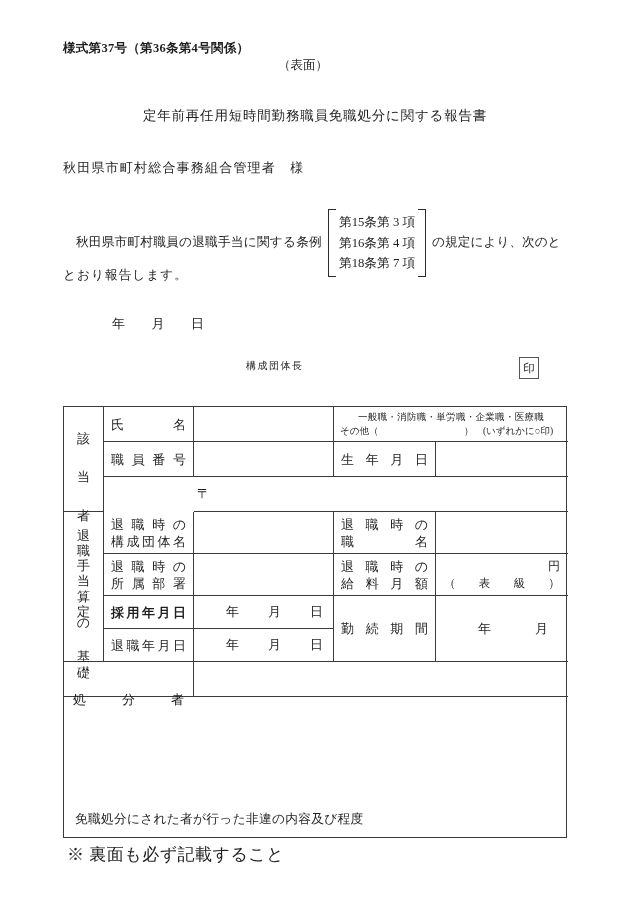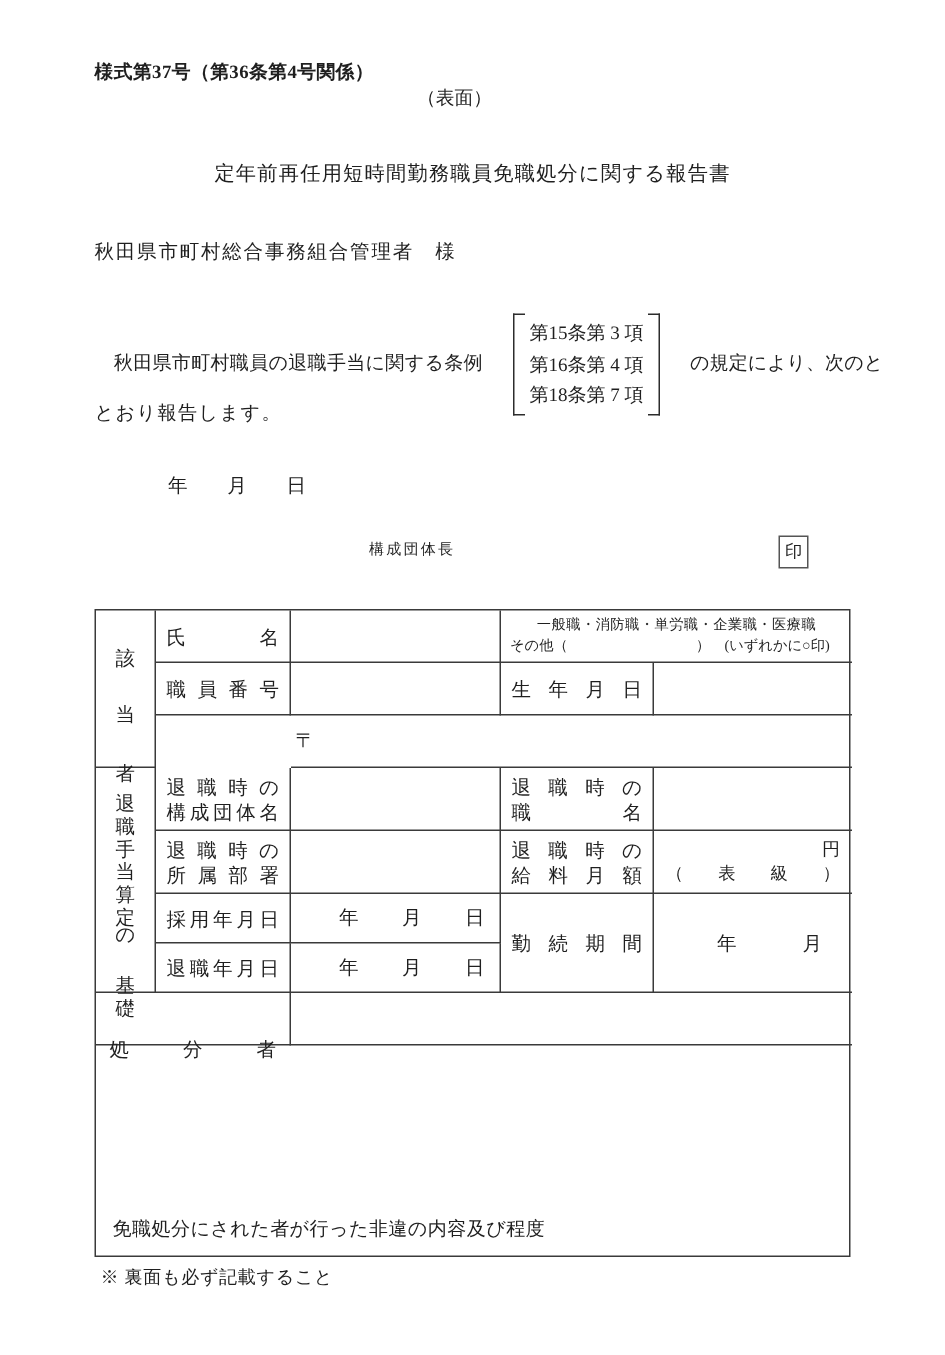--- a/index.html
+++ b/index.html
@@ -16,21 +16,21 @@
 
   
   .form-number { left: 63px; top: 40px; font-size: 12.5px; letter-spacing: 0.3px; font-weight: bold; }
   .side-label  { left: 0; top: 57px; width: 100%; text-align: center; font-size: 12.5px; transform: translateX(-12px); }
   .form-title  { left: 0; top: 107px; width: 100%; text-align: center; font-size: 13.5px; letter-spacing: 0.8px; }
   .addressee   { left: 63px; top: 159px; font-size: 13px; letter-spacing: 1.2px; }
 
   
   .intro-row { left: 63px; top: 209px; display: flex; align-items: center; font-size: 12.7px; }
   .intro-row .t1 { white-space: pre; letter-spacing: 0.2px; }
-  .bracket-wrap { position: relative; padding: 3px 11px; margin: 0 20px; }
+  .bracket-wrap { position: relative; padding: 3px 11px; margin: 0 6px; }
   .bracket-wrap::before {
     content: ""; position: absolute; left: 0; top: 0; bottom: 0; width: 7px;
     border: 1px solid #2c2c2c; border-right: none;
   }
   .bracket-wrap::after {
     content: ""; position: absolute; right: 0; top: 0; bottom: 0; width: 7px;
     border: 1px solid #2c2c2c; border-left: none;
   }
   .clause { line-height: 20.5px; font-size: 12.7px; }
   .intro-line2 { left: 63px; top: 267px; font-size: 12.7px; letter-spacing: 1px; }
@@ -83,21 +83,21 @@
   .r3c345 { grid-column: 3 / 6; grid-row: 3; }
   .g2     { grid-column: 1; grid-row: 4 / 8; }
   .r4c2   { grid-column: 2; grid-row: 4; }
   .r4c3   { grid-column: 3; grid-row: 4; }
   .r4c4   { grid-column: 4; grid-row: 4; }
   .r4c5   { grid-column: 5; grid-row: 4; }
   .r5c2   { grid-column: 2; grid-row: 5; }
   .r5c3   { grid-column: 3; grid-row: 5; }
   .r5c4   { grid-column: 4; grid-row: 5; }
   .r5c5   { grid-column: 5; grid-row: 5; }
-  .r6c2   { grid-column: 2; grid-row: 6; }
+  .r6c2   { grid-column: 2; grid-row: 6; font-weight: bold; }
   .r6c3   { grid-column: 3; grid-row: 6; }
   .svcl   { grid-column: 4; grid-row: 6 / 8; }
   .svcv   { grid-column: 5; grid-row: 6 / 8; }
   .r7c2   { grid-column: 2; grid-row: 7; }
   .r7c3   { grid-column: 3; grid-row: 7; }
   .r8c12  { grid-column: 1 / 3; grid-row: 8; }
   .r8c345 { grid-column: 3 / 6; grid-row: 8; }
   .r9     { grid-column: 1 / 6; grid-row: 9; }
 
   
@@ -107,21 +107,21 @@
   .postal  { padding-left: 3px; font-size: 13px; }
   .ymd-val { padding: 0 10px 0 32px; }
   .svc-val { padding: 0 20px 0 42px; }
   .salary  { font-size: 12px; line-height: 17px; padding: 0 8px; }
   .salary .yen { text-align: right; }
   .salary .grade { text-align: justify; text-align-last: justify; font-size: 11.5px; }
   .misconduct { justify-content: flex-end; padding: 11px 11px; font-size: 12.7px; letter-spacing: 0.3px; }
   .disposer-val {}
 
   
-  .note { left: 67px; top: 843px; font-size: 12px; letter-spacing: 0.5px; }
+  .note { left: 67px; top: 843px; font-size: 17px; letter-spacing: 0.5px; }
 </style>
 </head>
 <body>
 
 <div class="abs form-number">様式第37号（第36条第4号関係）</div>
 <div class="abs side-label">（表面）</div>
 <div class="abs form-title">定年前再任用短時間勤務職員免職処分に関する報告書</div>
 <div class="abs addressee">秋田県市町村総合事務組合管理者　様</div>
 
 <div class="abs intro-row">

